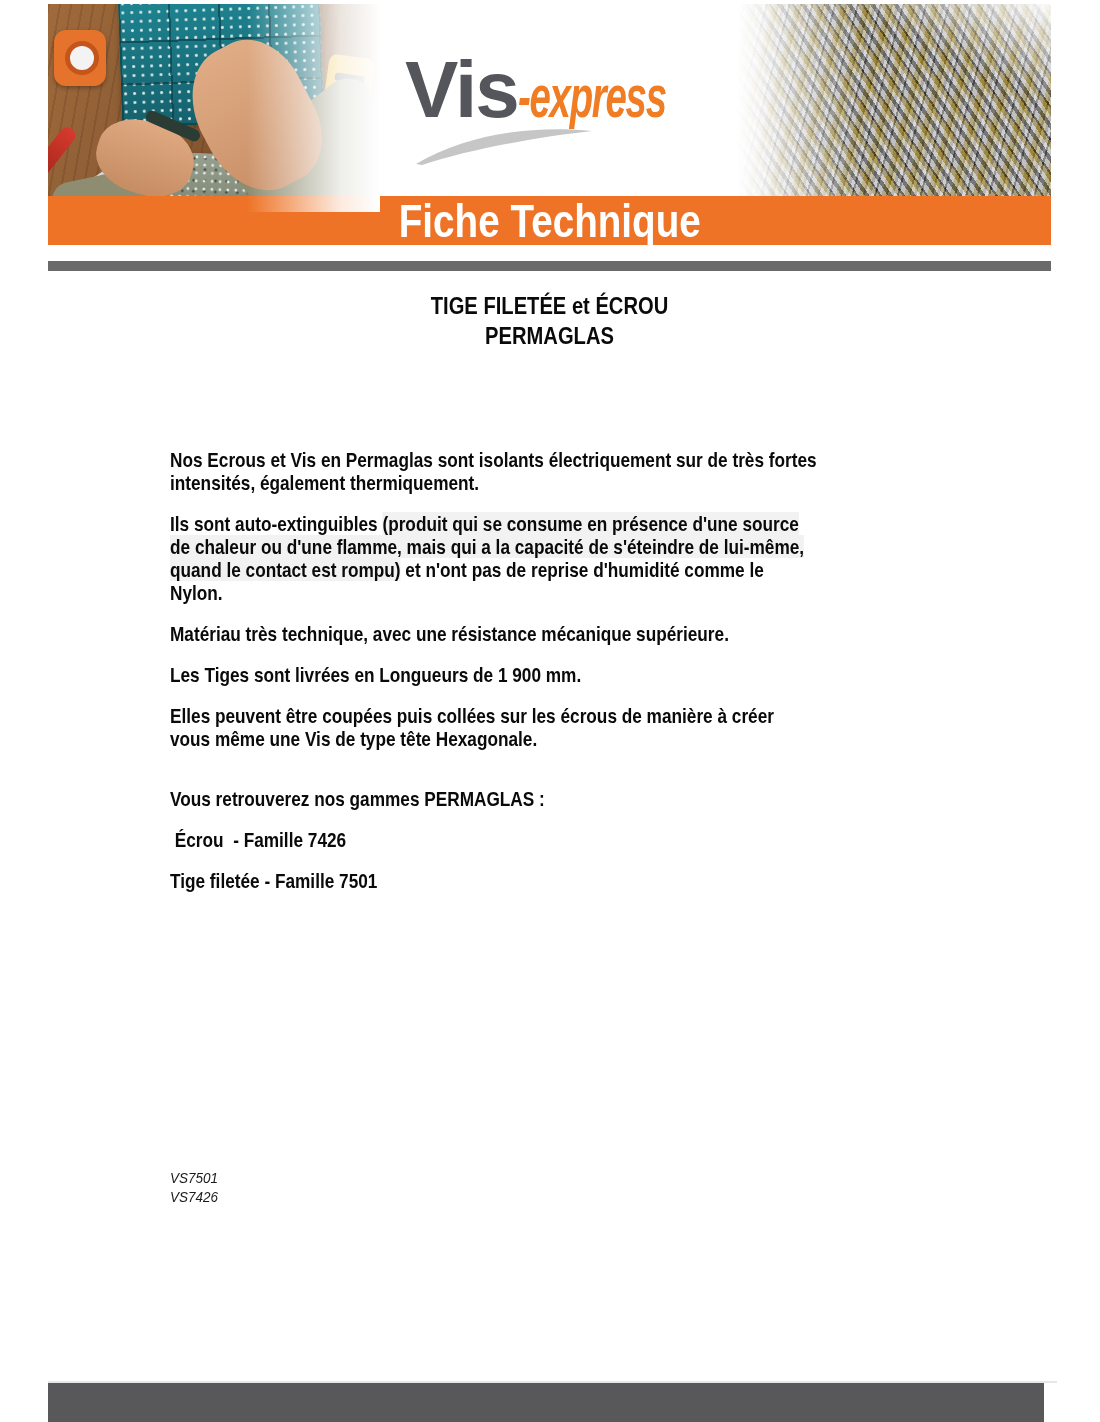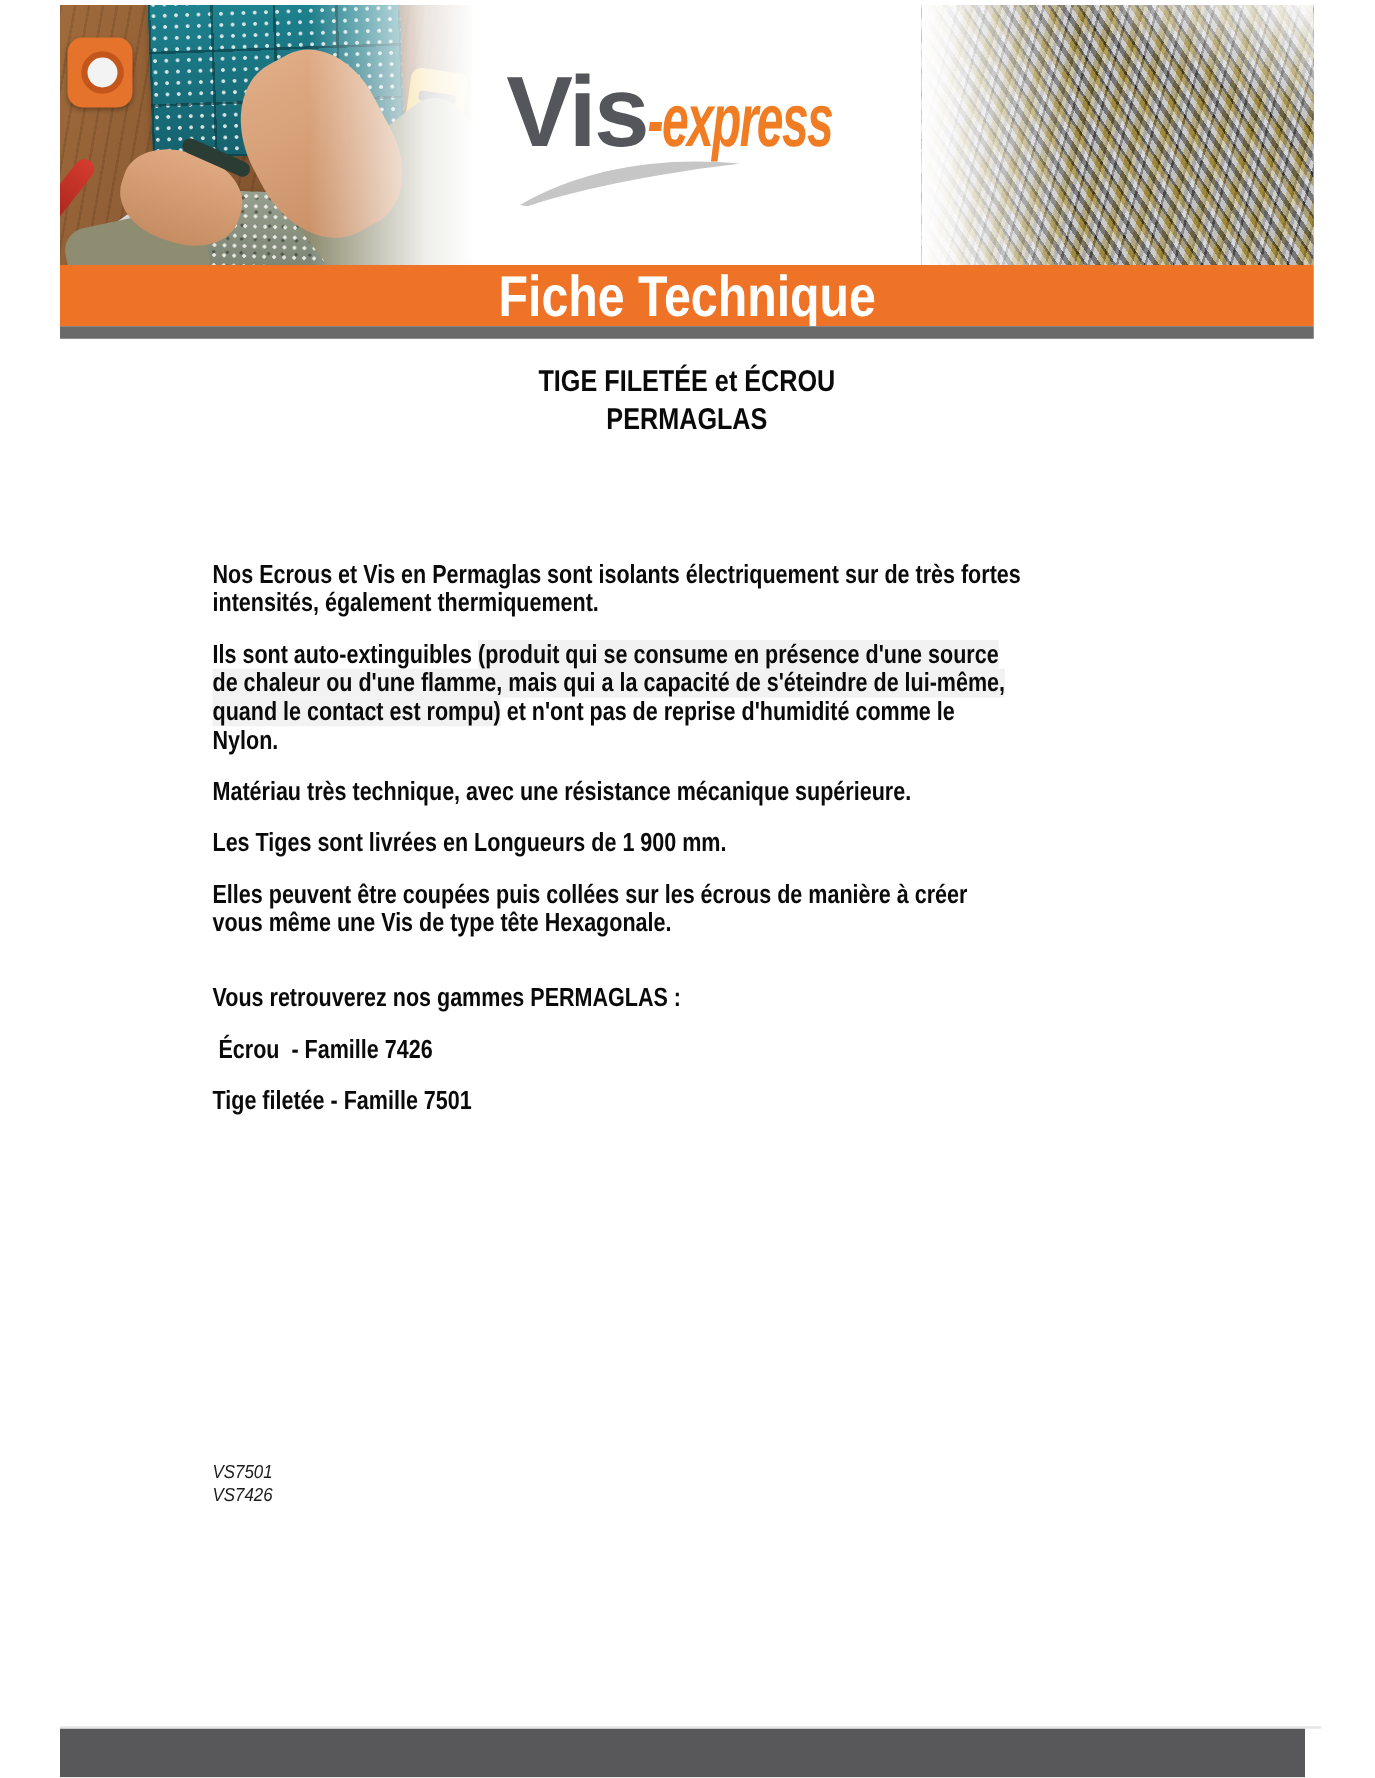--- a/index.html
+++ b/index.html
@@ -71,21 +71,21 @@
       linear-gradient(to right, #fff 0%, rgba(255,255,255,.9) 7%, rgba(255,255,255,0) 40%);
   }
 
   
   .logo { position:absolute; left:405px; top:50px; display:flex; align-items:baseline; white-space:nowrap; }
   .logo-vis { font-size:80px; font-weight:700; letter-spacing:-2px; color:#54565B; line-height:1; }
   .logo-express { display:inline-block; font-size:60px; font-weight:700; font-style:italic; letter-spacing:-2px; color:#F07C23; line-height:1; transform:scaleX(0.64); transform-origin:left bottom; }
   .logo-swoosh { position:absolute; left:412px; top:124px; }
 
   
-  .banner { position:absolute; left:48px; top:212px; width:1003px; height:49px; background:#EE7326; text-align:center; }
+  .banner { position:absolute; left:48px; top:196px; width:1003px; height:49px; background:#EE7326; text-align:center; }
   .banner-label { display:inline-block; font-weight:700; font-size:46px; line-height:50px; color:#FFFFFF; transform:scaleX(0.84); transform-origin:center top; white-space:nowrap; }
   .gray-strip { position:absolute; left:48px; top:261px; width:1003px; height:10px; background:#6A6A6A; }
 
   
   .doc-title { position:absolute; left:48px; top:291px; width:1003px; text-align:center; color:#0a0a0a;
                font-size:24px; line-height:30px; font-weight:700; transform:scaleX(0.84); transform-origin:center top; }
   .body-text { position:absolute; left:170px; top:448px; width:980px; color:#0a0a0a; }
   .para { font-weight:700; font-size:21px; line-height:23px; white-space:pre-wrap; margin:0 0 18px 0; width:980px;
           transform:scaleX(0.82); transform-origin:left top; }
   .gammes-intro { margin-top:37px; }

